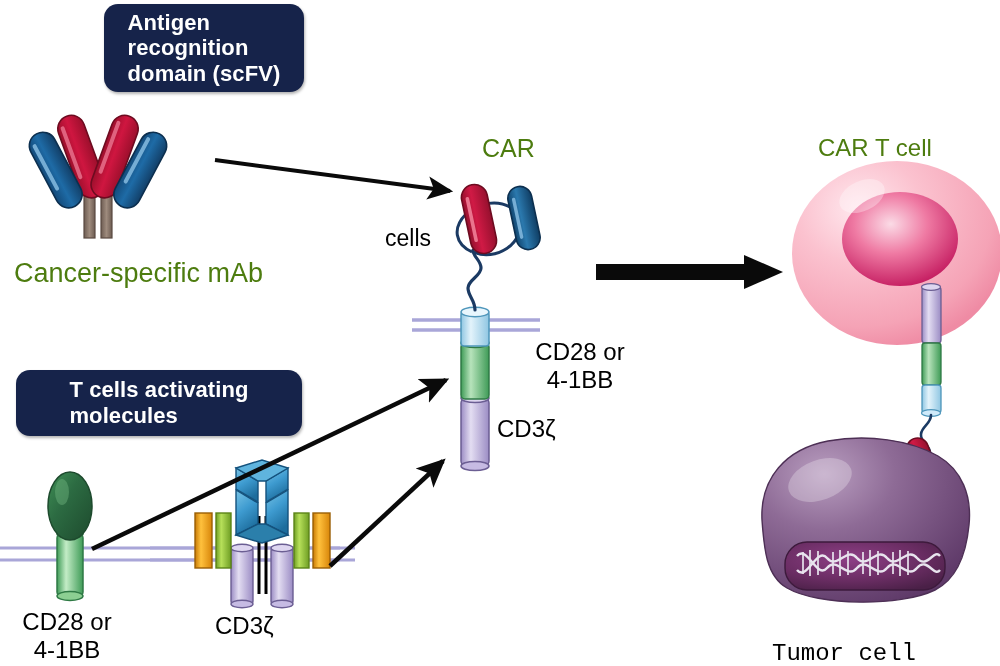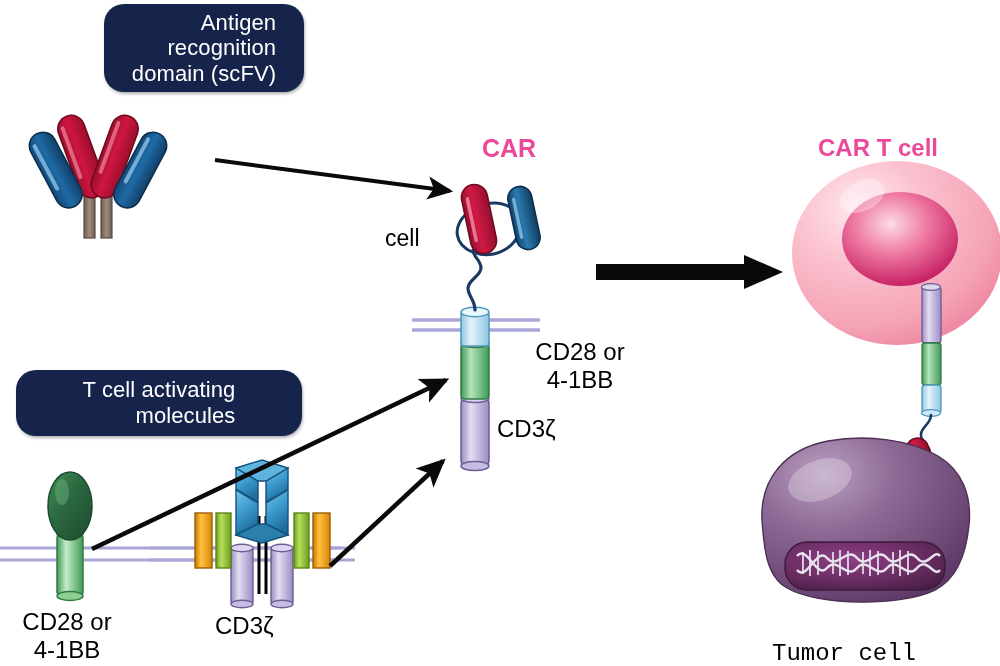--- a/index.html
+++ b/index.html
@@ -8,36 +8,36 @@
     width:1000px;height:666px;overflow:hidden;position:relative;
     font-family:"Liberation Sans","DejaVu Sans",sans-serif;
     -webkit-font-smoothing:antialiased;
   }
   #stage{position:relative;width:1000px;height:666px;background:#fff;}
 
   
   .callout{
     position:absolute;
     background:#16234a;
-    border-radius:20px;
+    border-radius:14px;
     color:#ffffff;
-    font-weight:normal;
-    text-align:right;
+    font-weight:bold;
+    text-align:left;
     display:flex;align-items:center;justify-content:center;
     line-height:1.16;
     box-shadow:1px 2px 3px rgba(0,0,0,0.30);
     letter-spacing:0.1px;
     white-space:pre-line;
   }
   #box-antigen{left:104px;top:4px;width:200px;height:88px;font-size:22px;}
   #box-tcam{left:16px;top:370px;width:286px;height:66px;font-size:22px;}
 
   
   .lbl{position:absolute;color:#000;white-space:pre-line;line-height:1.18;}
-  .lbl-red{color:#ec4899;font-weight:bold;}
+  .lbl-red{color:#4d7c0f;font-weight:normal;}
 
   #lbl-mab{left:14px;top:258px;font-size:27px;}
   #lbl-car{left:482px;top:134px;font-size:25px;}
   #lbl-cartcell{left:818px;top:134px;font-size:24px;}
   #lbl-scfv{left:385px;top:225px;font-size:23px;}
   #lbl-genetransfer{left:580px;top:190px;font-size:24px;text-align:center;width:190px;}
   #lbl-cd28car{left:515px;top:338px;font-size:24px;text-align:center;width:130px;}
   #lbl-cd3zcar{left:497px;top:415px;font-size:24px;}
   #lbl-cd28tcr{left:12px;top:608px;font-size:24px;text-align:center;width:110px;}
   #lbl-cd3ztcr{left:215px;top:612px;font-size:24px;}
@@ -320,29 +320,30 @@
     <g>
       <rect x="596" y="264" width="155" height="16" fill="#0a0a0a"></rect>
       <path d="M744,255 L783,272 L744,289 Z" fill="#0a0a0a"></path>
     </g>
   </svg>
 
   <div class="callout" id="box-antigen">Antigen
 recognition
 domain (scFV)</div>
 
-  <div class="callout" id="box-tcam">T cell activating
+  <div class="callout" id="box-tcam">T cells activating
 molecules</div>
 
+  <div class="lbl lbl-red" id="lbl-mab">Cancer-specific mAb</div>
 
   <div class="lbl lbl-red" id="lbl-car">CAR</div>
 
   <div class="lbl lbl-red" id="lbl-cartcell">CAR T cell</div>
 
-  <div class="lbl" id="lbl-scfv">cell</div>
+  <div class="lbl" id="lbl-scfv">cells</div>
 
 
   <div class="lbl" id="lbl-cd28car">CD28 or
 4-1BB</div>
 
   <div class="lbl" id="lbl-cd3zcar">CD3ζ</div>
 
   <div class="lbl" id="lbl-cd28tcr">CD28 or
 4-1BB</div>
 

